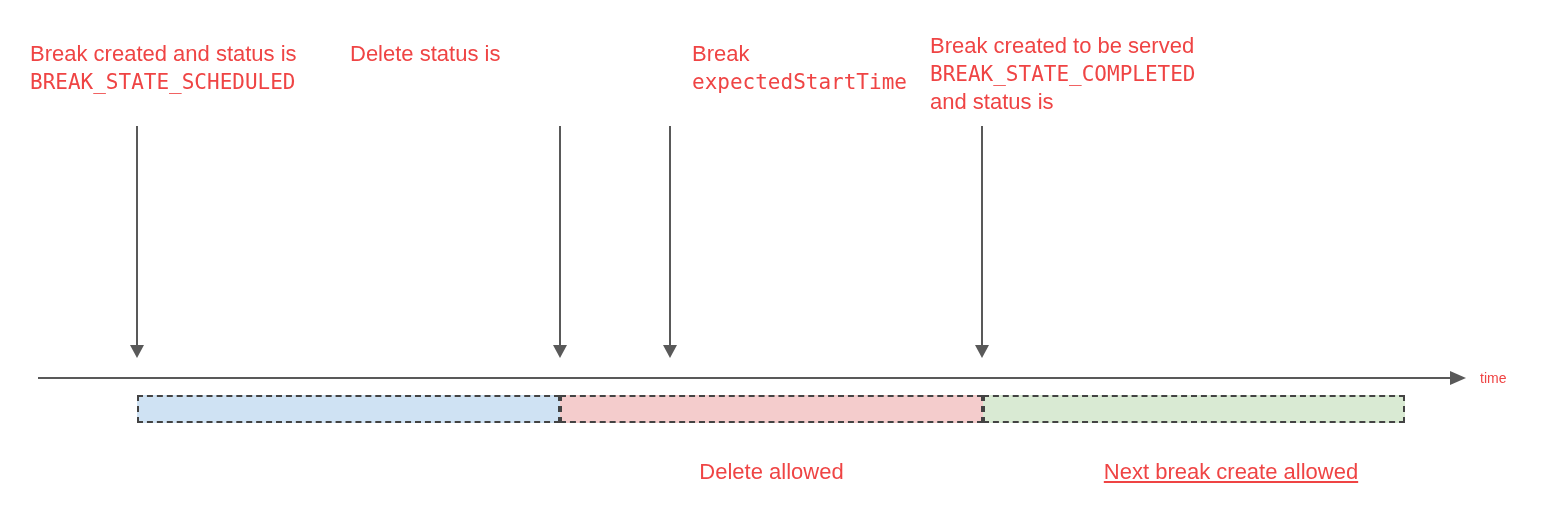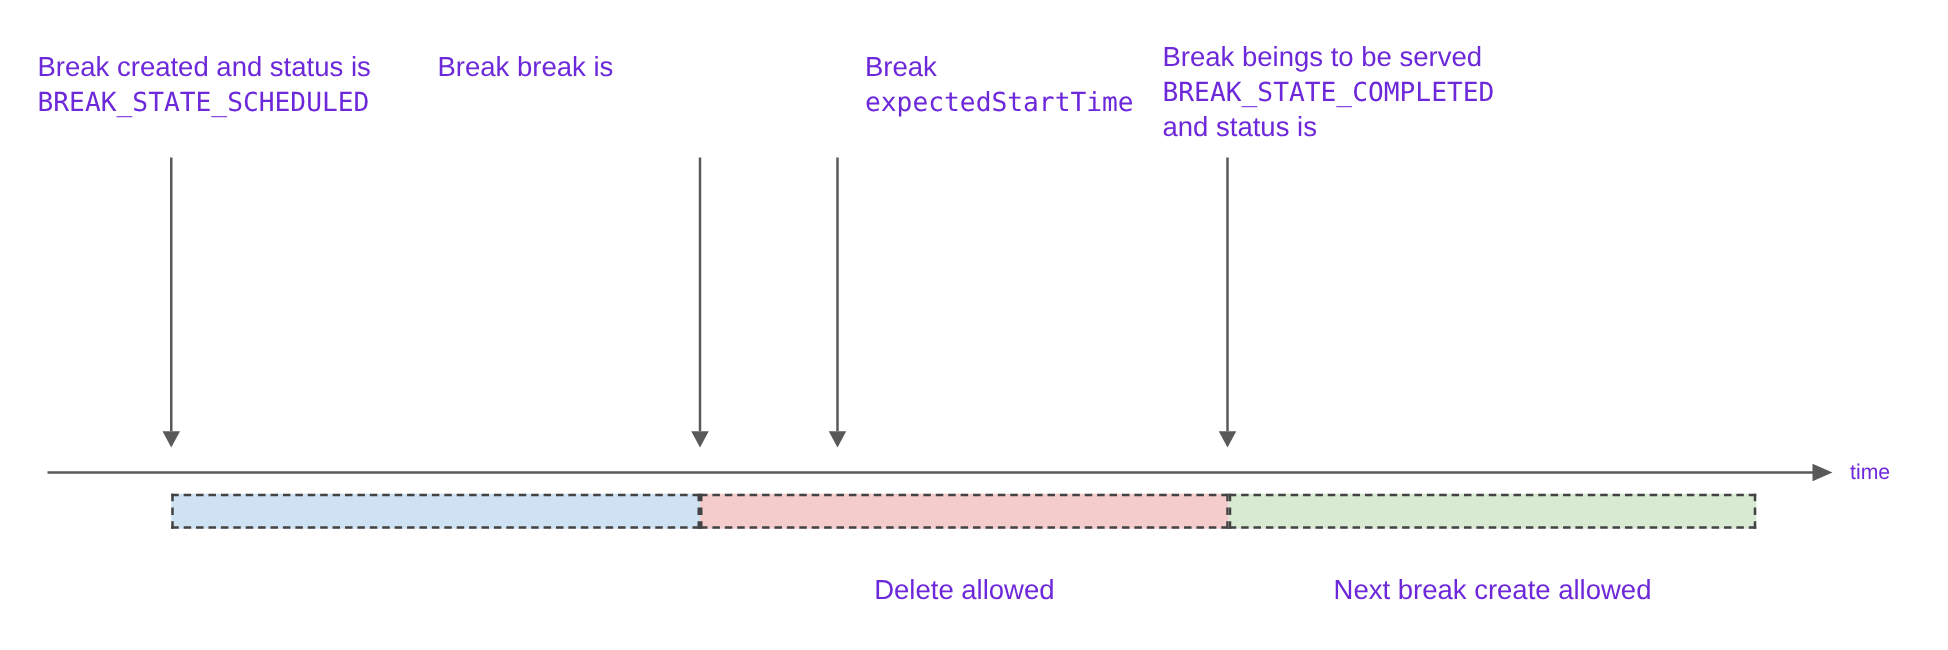--- a/index.html
+++ b/index.html
@@ -3,21 +3,21 @@
 <meta charset="utf-8">
 <style>
   * { margin: 0; padding: 0; box-sizing: border-box; }
   html, body { background: #ffffff; }
   .canvas {
     position: relative;
     width: 1558px;
     height: 520px;
     background: #ffffff;
     font-family: "Liberation Sans", sans-serif;
-    color: #6d28d9;
+    color: #ef4444;
     overflow: hidden;
   }
 
   
   .annotation {
     position: absolute;
     font-size: 22px;
     line-height: 28px;
     white-space: nowrap;
   }
@@ -78,21 +78,21 @@
     width: 0;
     height: 0;
     border-top: 7px solid transparent;
     border-bottom: 7px solid transparent;
     border-left: 16px solid #595959;
   }
   .axis-label {
     position: absolute;
     left: 1480px;
     top: 365px;
-    font-size: 17px;
+    font-size: 14px;
     line-height: 26px;
   }
 
   
   .segment {
     position: absolute;
     top: 395px;
     height: 28px;
     border: 2px dashed #434343;
   }
@@ -103,43 +103,43 @@
   
   .seg-label {
     position: absolute;
     top: 458px;
     font-size: 22px;
     line-height: 28px;
     text-align: center;
   }
   .seg-label-1 { left: 137px; width: 423px; }
   .seg-label-2 { left: 560px; width: 423px; }
-  .seg-label-3 { left: 983px; width: 422px; }
+  .seg-label-3 { left: 1020px; width: 422px; text-decoration: underline; }
 </style>
 </head>
 <body>
 
 <div class="canvas">
 
   <div class="annotation ann-1">
     <div class="line">Break created and status is</div>
 
     <div class="line code">BREAK_STATE_SCHEDULED</div>
   </div>
   <div class="annotation ann-2">
-    <div class="line">Break break is</div>
+    <div class="line">Delete status is</div>
 
   </div>
   <div class="annotation ann-3">
     <div class="line">Break</div>
 
     <div class="line code">expectedStartTime</div>
   </div>
   <div class="annotation ann-4">
-    <div class="line">Break beings to be served</div>
+    <div class="line">Break created to be served</div>
     <div class="line code">BREAK_STATE_COMPLETED</div>
     <div class="line">and status is</div>
   </div>
 
   <div class="v-arrow arrow-1">
     <div class="shaft"></div>
     <div class="head"></div>
   </div>
   <div class="v-arrow arrow-2">
     <div class="shaft"></div>

